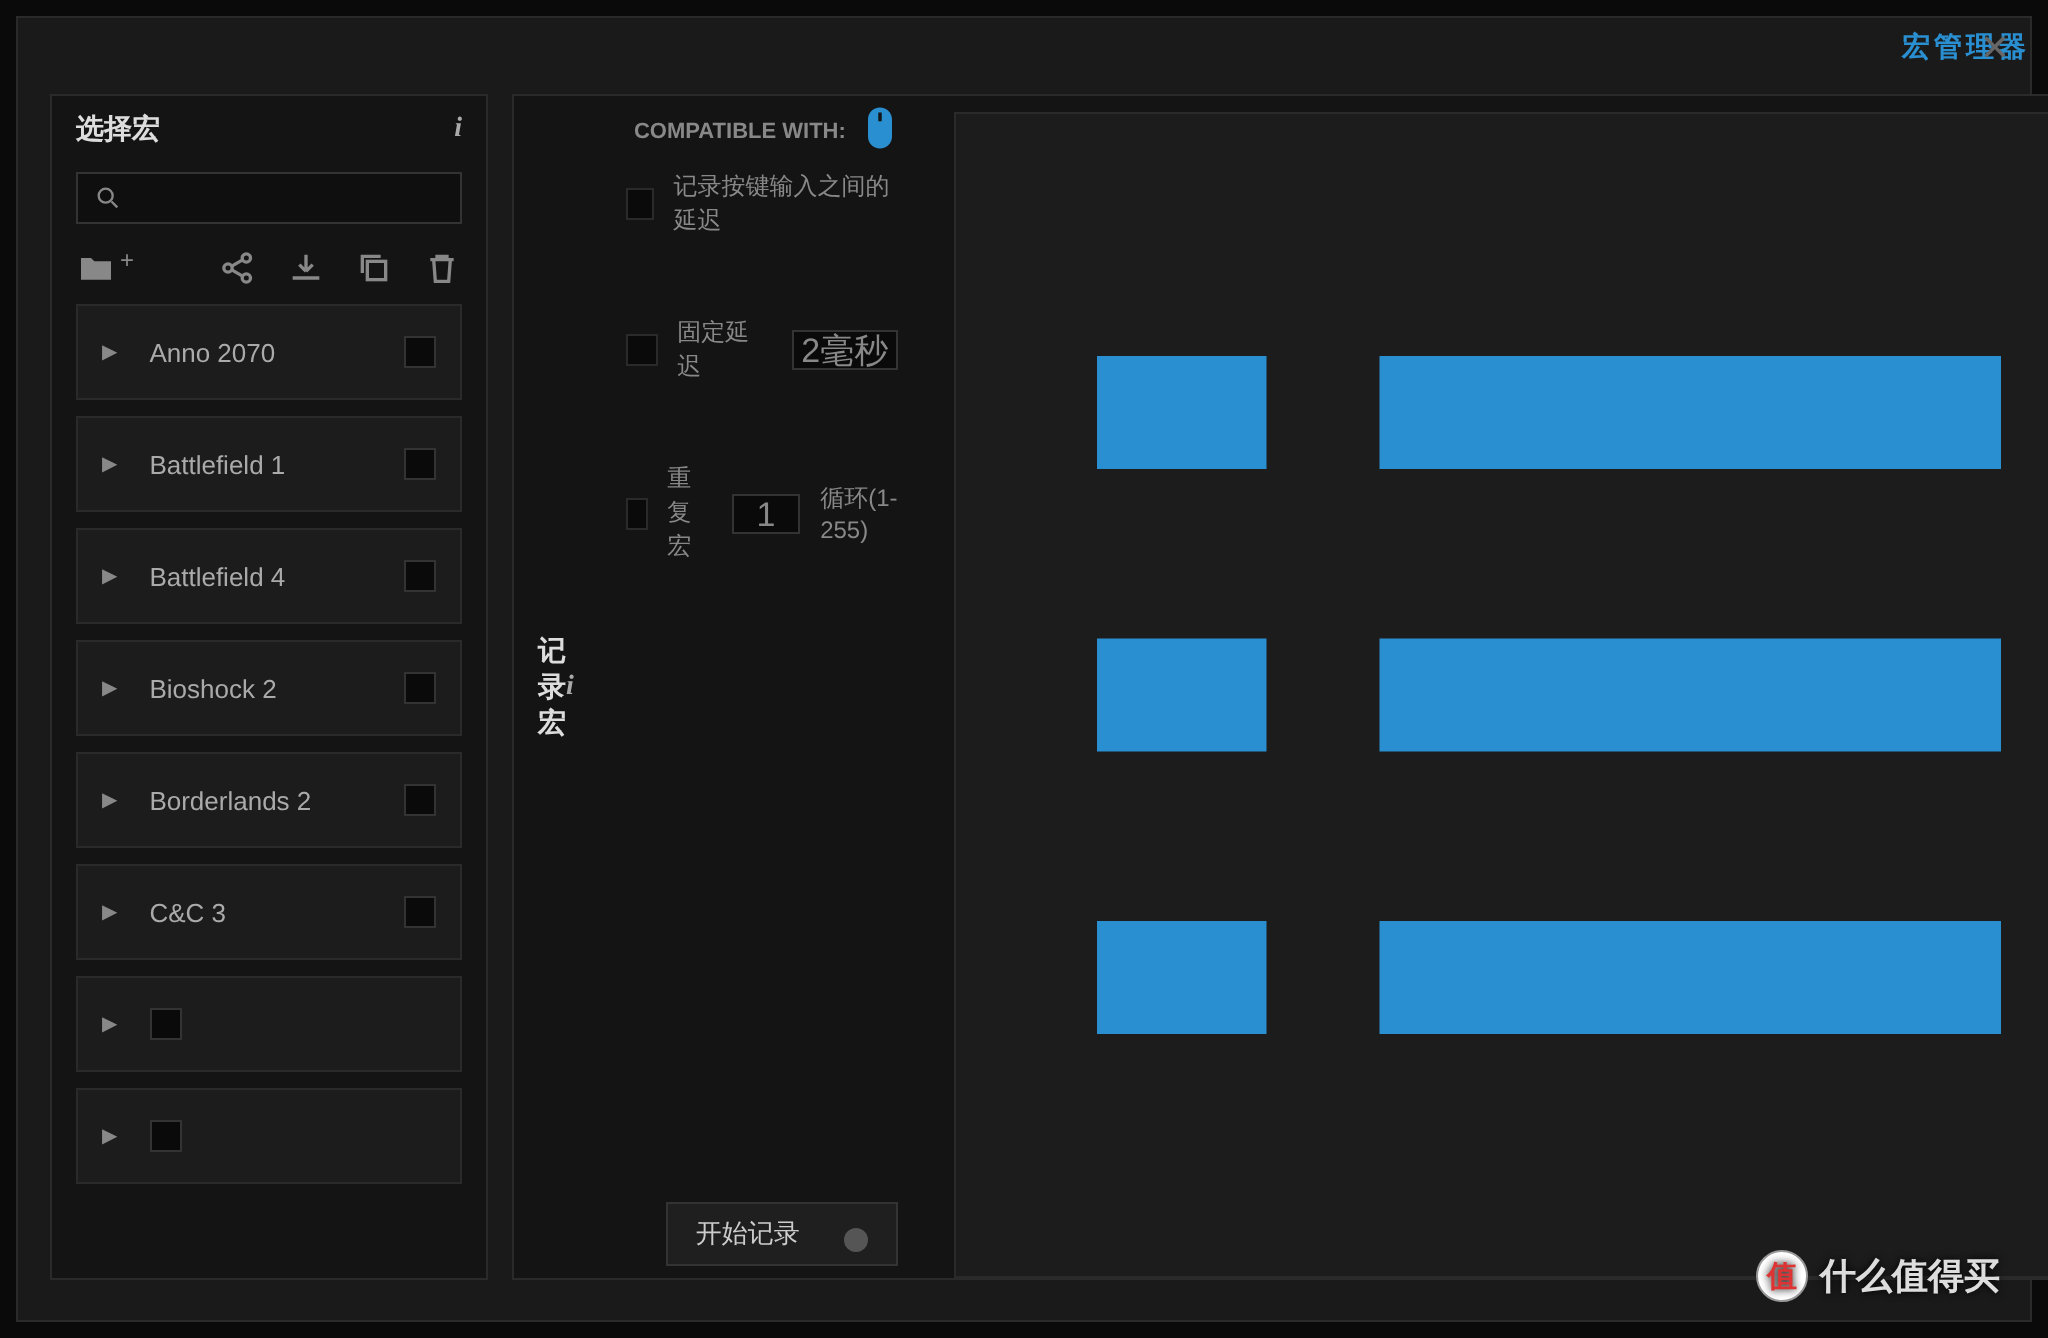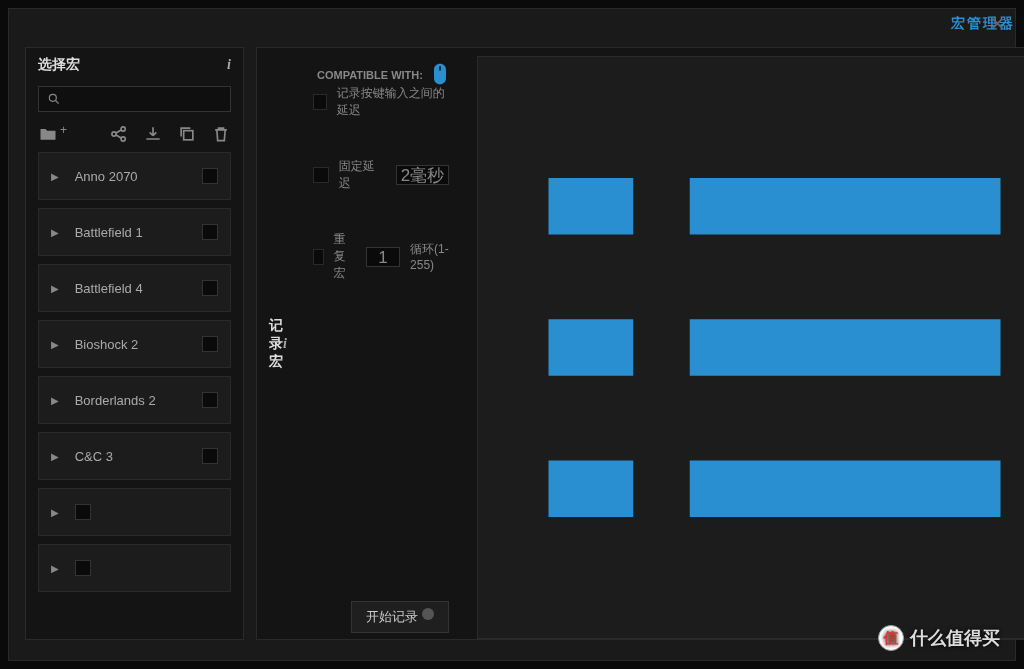--- a/index.html
+++ b/index.html
@@ -34,24 +34,24 @@
     .macro-item { display: flex; align-items: center; height: 48px; background: #1c1c1c; border: 1px solid #2a2a2a; margin-bottom: 8px; padding: 0 12px; }
     .macro-expand { color: #888; font-size: 10px; margin-right: 16px; }
     .macro-name { flex: 1; color: #aaa; font-size: 13px; }
     .macro-check { width: 16px; height: 16px; background: #0a0a0a; border: 1px solid #333; }
     
     .record-options { padding: 8px 14px; display: flex; flex-direction: column; gap: 10px; position: relative; }
     .option-row { display: flex; align-items: center; gap: 10px; color: #888; font-size: 12px; margin-top: 29px; }
     .checkbox { width: 16px; height: 16px; background: #0a0a0a; border: 1px solid #2a2a2a; }
     .delay-input { width: 54px; height: 20px; background: #0a0a0a; border: 1px solid #333; color: #888; font-size: 17px; text-align: center; line-height: 20px; }
     
-    .compat { position: absolute; right: 14px; top: 14px; display: flex; align-items: center; gap: 8px; color: #888; font-size: 11px; font-weight: bold; }
+    .compat { position: absolute; right: 14px; top: 4px; display: flex; align-items: center; gap: 8px; color: #888; font-size: 11px; font-weight: bold; }
     .mouse-icon svg { width: 18px; height: 24px; }
     
-    .record-btn { position: absolute; right: 14px; bottom: 6px; display: flex; align-items: flex-start; gap: 4px; background: #1f1f1f; border: 1px solid #333; padding: 6px 14px; color: #ccc; font-size: 13px; cursor: pointer; }
+    .record-btn { position: absolute; right: 14px; bottom: 6px; display: flex; align-items: flex-end; gap: 22px; background: #1f1f1f; border: 1px solid #333; padding: 6px 14px; color: #ccc; font-size: 13px; cursor: pointer; }
     .rec-dot { width: 12px; height: 12px; border-radius: 50%; background: #555; }
     
     .view-toggle { display: flex; gap: 10px; padding: 8px 14px; background: #1c1c1c; margin: 8px 14px 0 14px; border: 1px solid #2a2a2a; }
     
     .record-area { flex: 1; margin: 8px 14px 14px 14px; background: #121212; border: 1px solid #222; }
     
     .watermark { position: absolute; bottom: 18px; right: 24px; display: flex; align-items: center; gap: 6px; color: #ddd; font-size: 18px; font-weight: bold; text-shadow: 0 0 4px #000; }
     .wm-badge { background: #fff; color: #d33; border-radius: 50%; width: 26px; height: 26px; display: flex; align-items: center; justify-content: center; font-size: 15px; border: 1px solid #999; }
   </style>
 </head>

